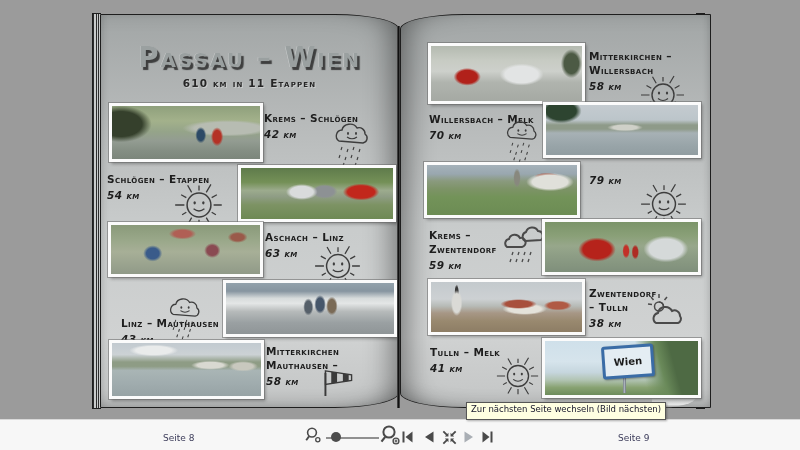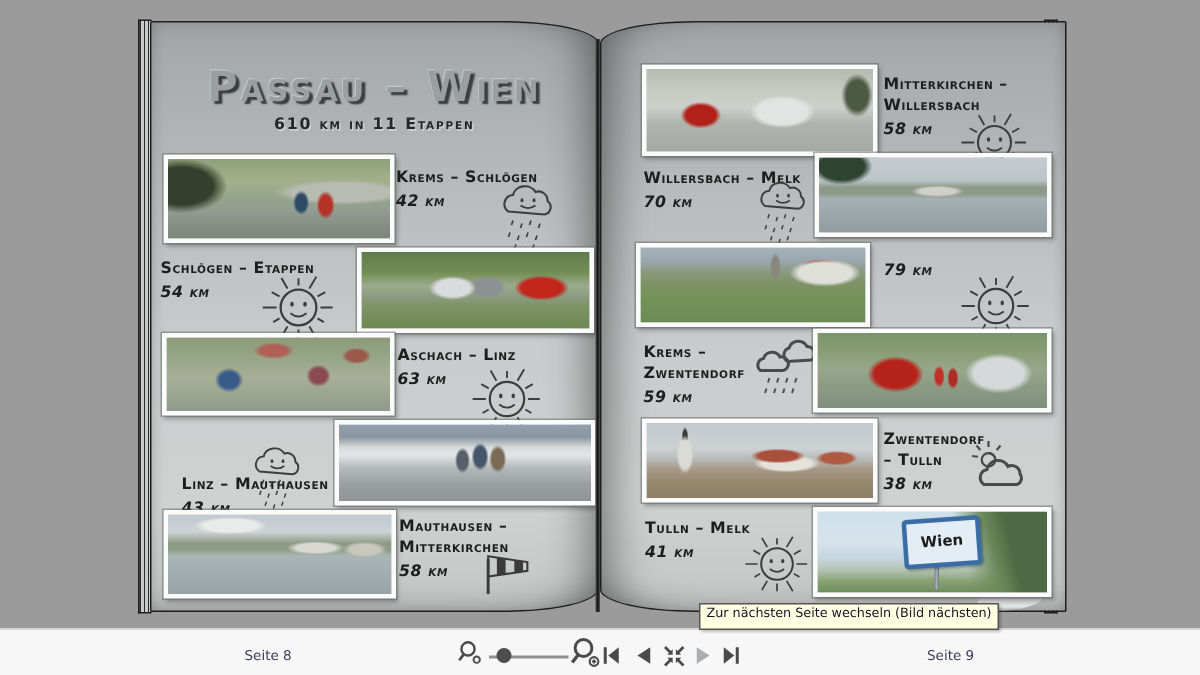--- a/index.html
+++ b/index.html
@@ -223,22 +223,22 @@
           <path d="M17 16 q5 3.5 10 0" stroke-width="1.2"></path>
           <g stroke-width="1.1">
             <path d="M12 26 l-1 3 M18 28 l-1 3 M24 26 l-1 3 M30 28 l-1 3 M10 34 l-1 3 M16 36 l-1 3 M22 34 l-1 3 M28 36 l-1 3 M14 42 l-1 3 M20 44 l-1 3 M26 42 l-1 3"></path>
           </g>
         </svg>
       </div>
       <div class="photo pD" style="left:122px;top:265px;width:168px;height:51px;"></div>
 
       <div class="photo pE" style="left:8px;top:325px;width:149px;height:53px;"></div>
       <div class="cap" style="left:165px;top:329px;width:115px;">
+        <div>Mitterkirchen</div>
         <div>Mauthausen –</div>
-        <div>Mitterkirchen</div>
         <div class="dist">58 km</div>
       </div>
       <div class="wicon" style="left:218px;top:351px;width:40px;height:31px;">
         <svg viewBox="0 0 40 32" fill="none" stroke="#3a3a3a" stroke-width="1.6">
           <path d="M6 7 L6 31" stroke-width="2"></path>
           <path d="M12 5.9 L18 6.8 L18 17.2 L12 18.1 Z" fill="#3a3a3a" stroke="none"></path>
           <path d="M24 7.8 L30 8.7 L30 15.4 L24 16.2 Z" fill="#3a3a3a" stroke="none"></path>
           <path d="M6 5 L33 9 L33 15 L6 19 Z" stroke-width="1.4"></path>
         </svg>
       </div>

